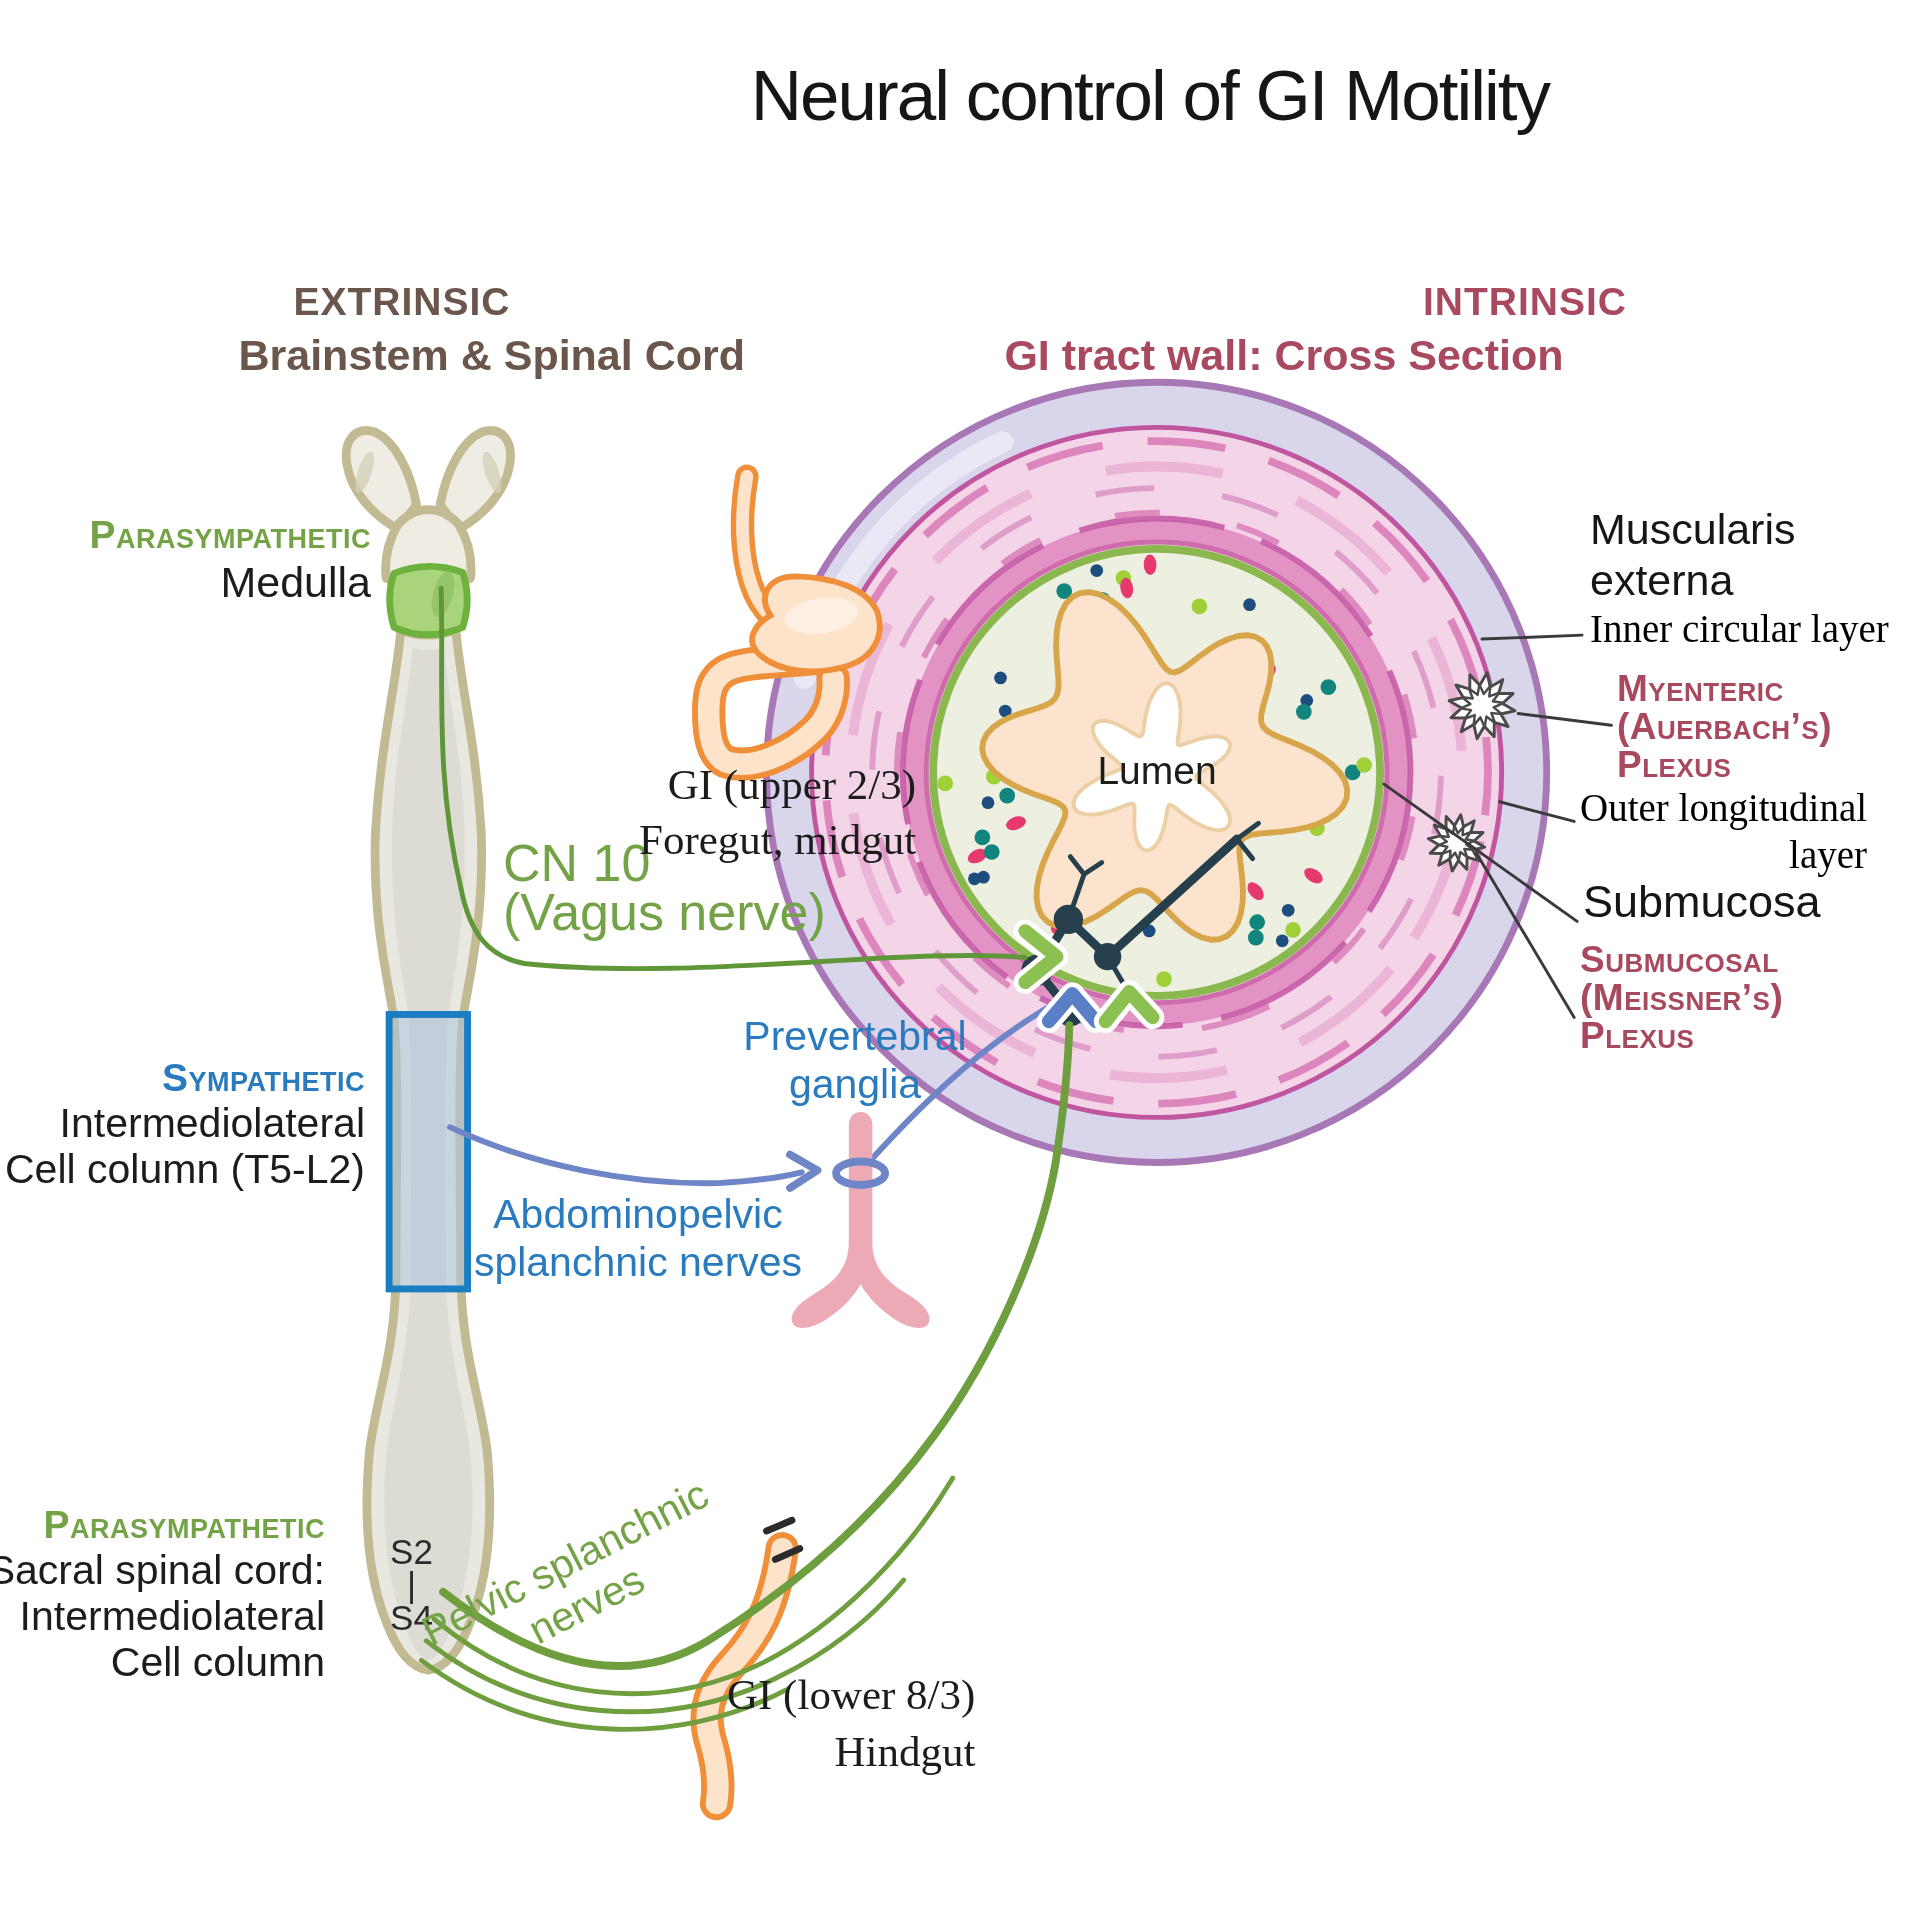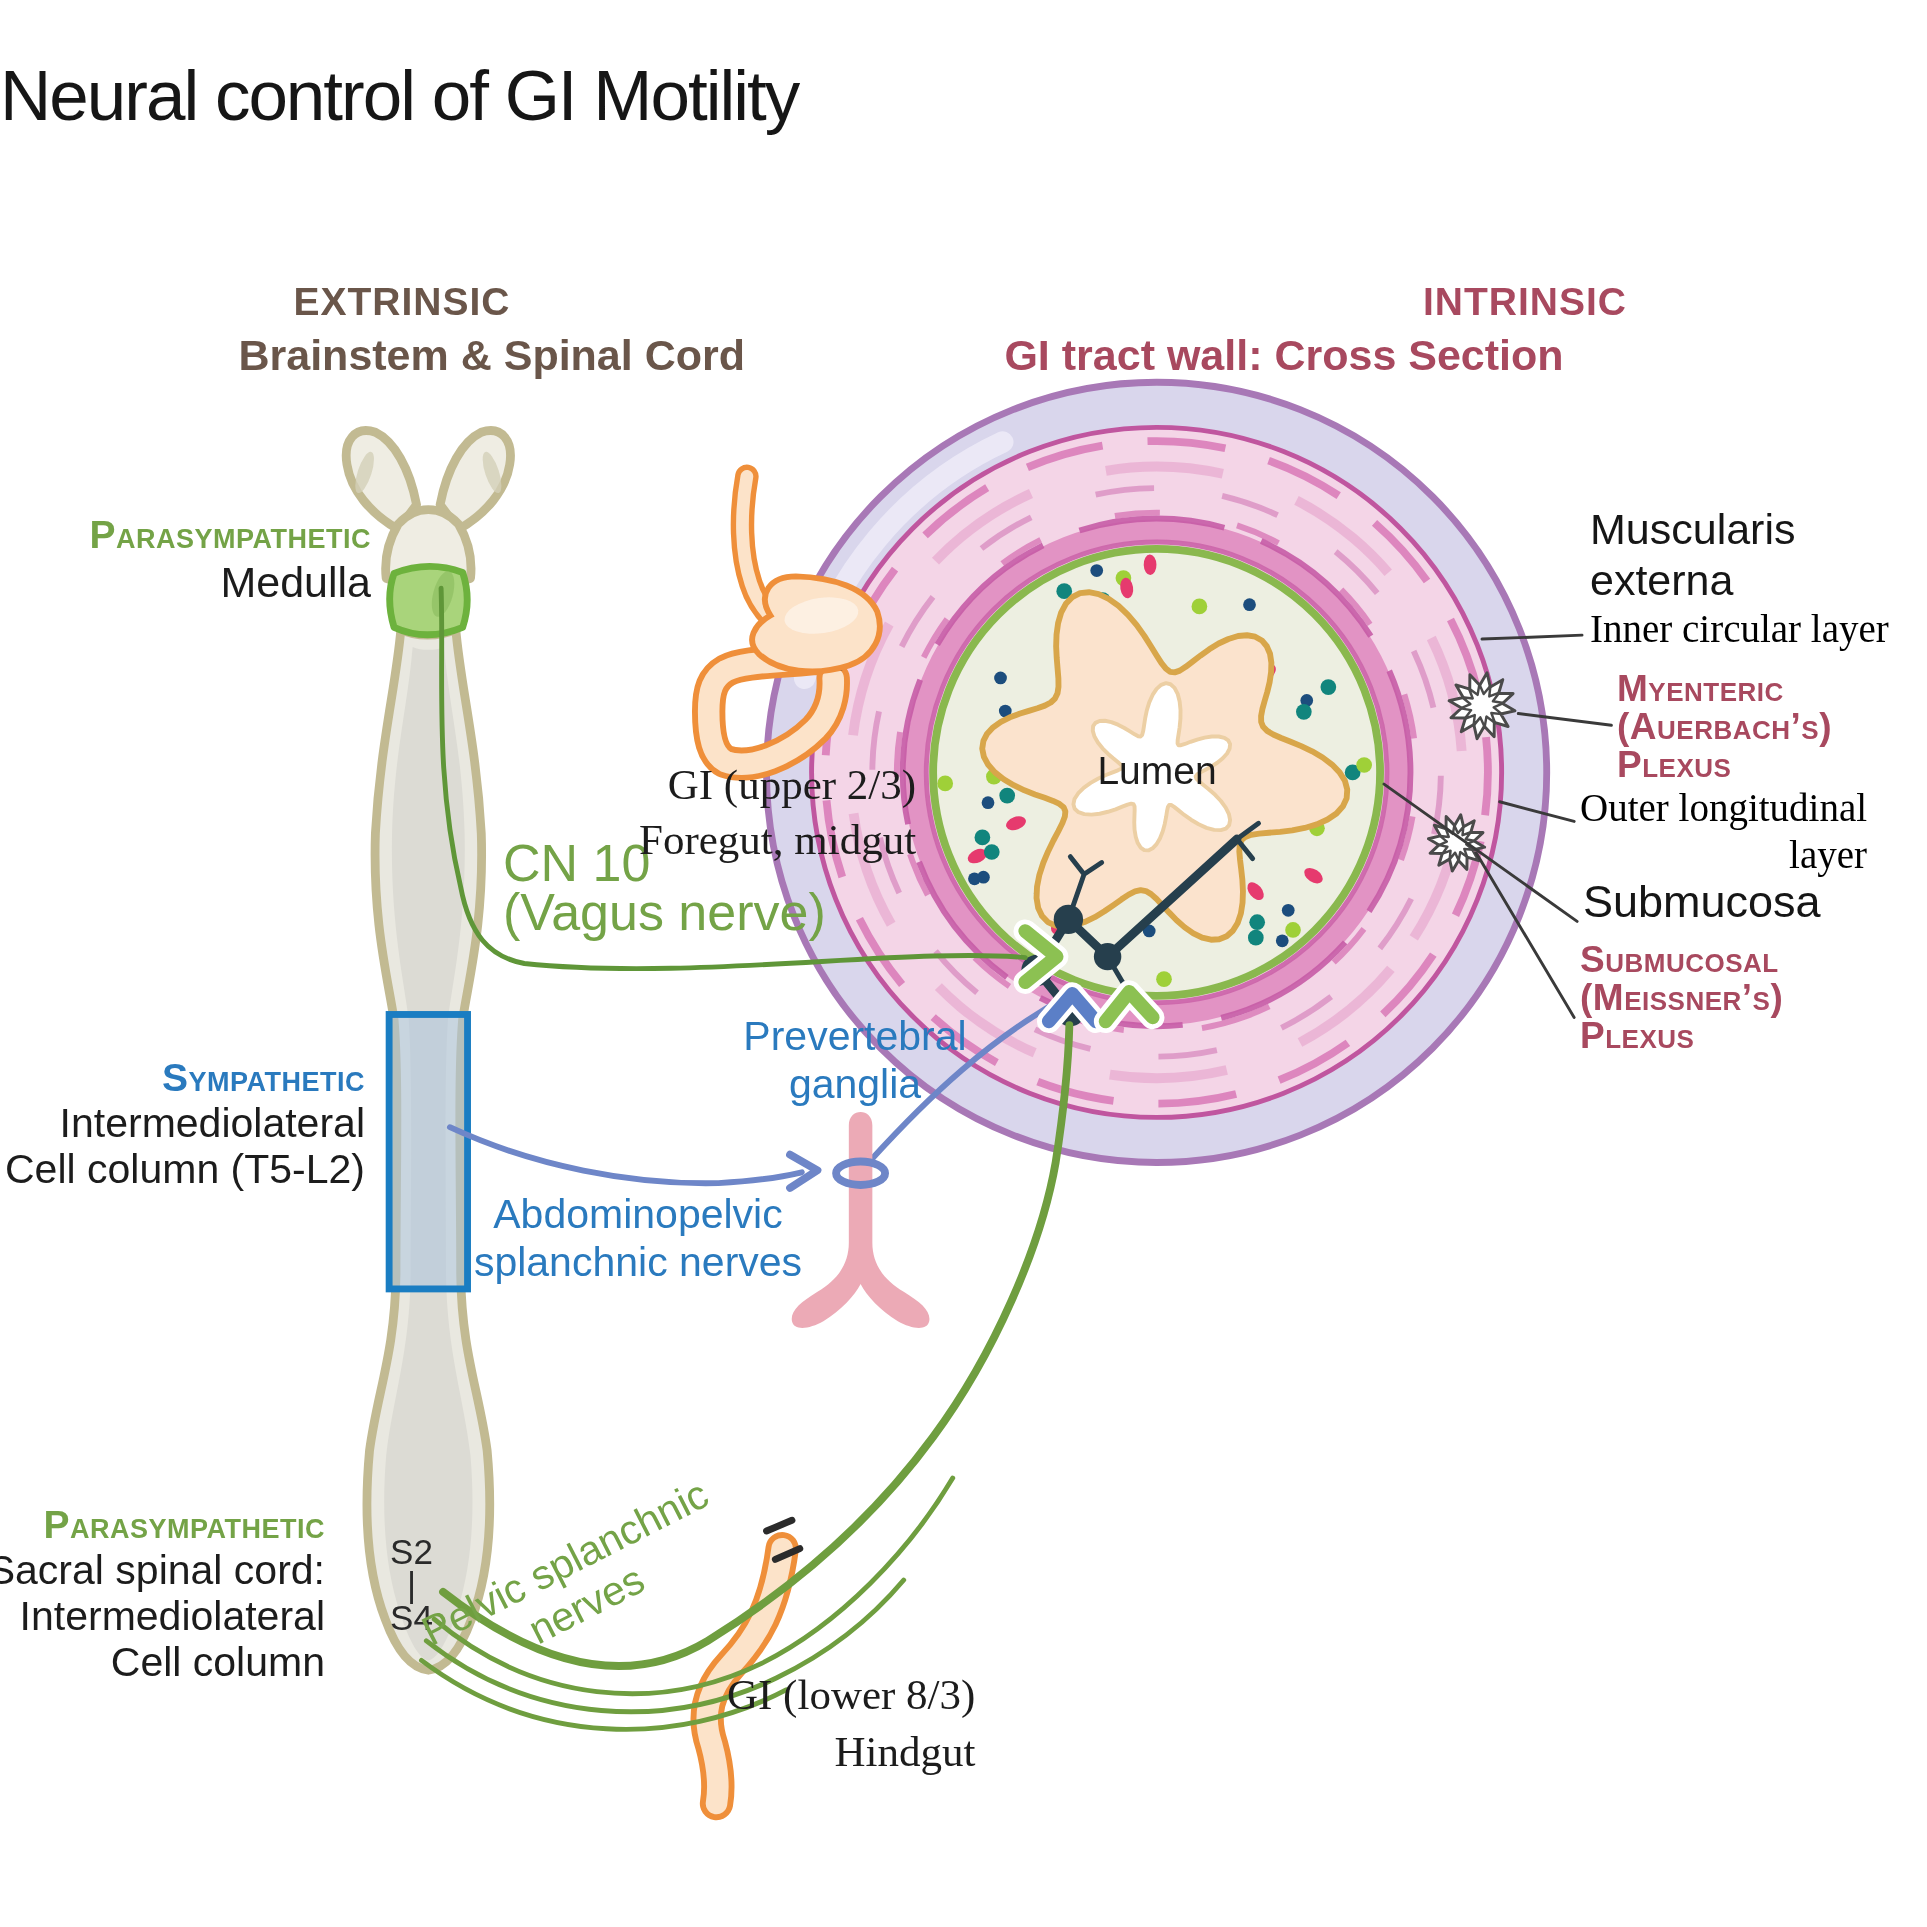--- a/index.html
+++ b/index.html
@@ -4,21 +4,21 @@
 <style>
   html,body{margin:0;padding:0;background:#fff;}
   #canvas{position:relative;width:1928px;height:1928px;background:#fff;overflow:hidden;
           font-family:"Liberation Sans",sans-serif;}
   #art{position:absolute;left:0;top:0;}
   .lbl{position:absolute;white-space:nowrap;}
   .ctr{text-align:center;}
   .rt{text-align:right;}
   .sc{font-variant:small-caps;font-weight:600;letter-spacing:0.5px;}
   .serif{font-family:"Liberation Serif",serif;text-align:right;}
-  #title{left:0;top:55px;width:1549px;text-align:left;font-size:71px;letter-spacing:-2px;color:#161616;}
+  #title{left:0;top:55px;width:1549px;text-align:right;font-size:71px;letter-spacing:-2px;color:#161616;}
   #extr-h{left:59px;top:280px;width:686px;font-size:39px;font-weight:bold;letter-spacing:1px;}
   #extr-s{left:59px;top:331px;width:686px;font-size:43px;font-weight:bold;text-align:right;}
   #intr-h{left:941px;top:280px;width:686px;font-size:39px;font-weight:bold;letter-spacing:1px;}
   #intr-s{left:941px;top:331px;width:686px;font-size:43px;font-weight:bold;}
   #para1{right:1557px;top:512px;}
   #para1 .l1{font-size:39px;line-height:45px;}
   #para1 .l2{font-size:43px;line-height:51px;color:#1c1c1c;}
   #symp{right:1563px;top:1055px;}
   #symp .l1{font-size:39px;line-height:45px;}
   #symp .lx{font-size:41px;line-height:46px;color:#1c1c1c;}

